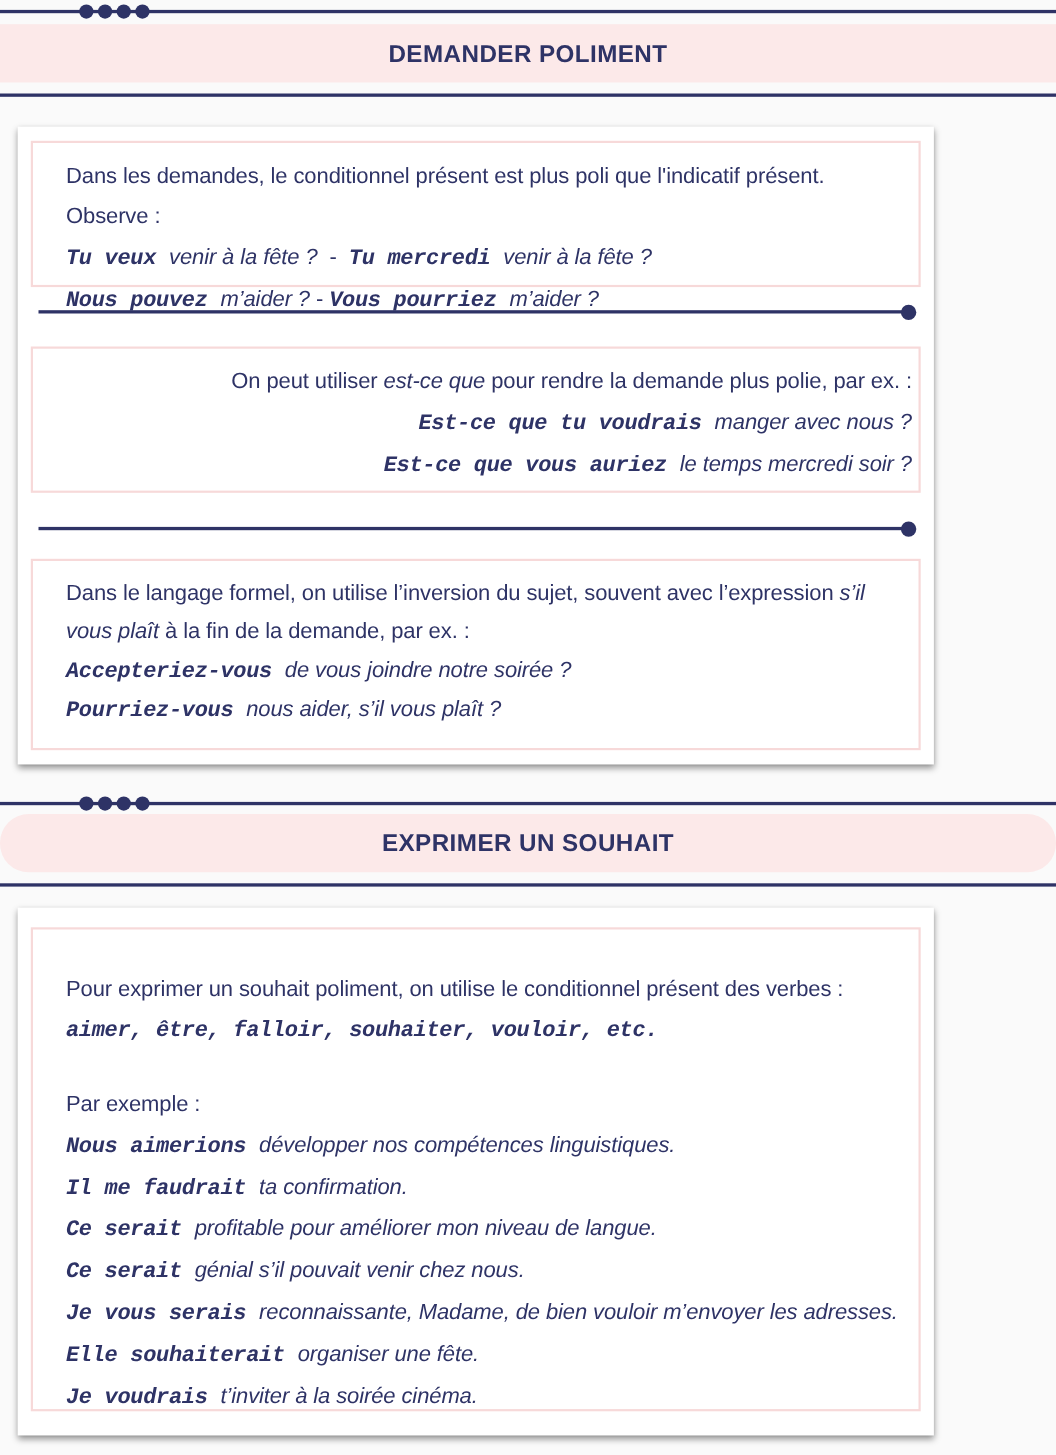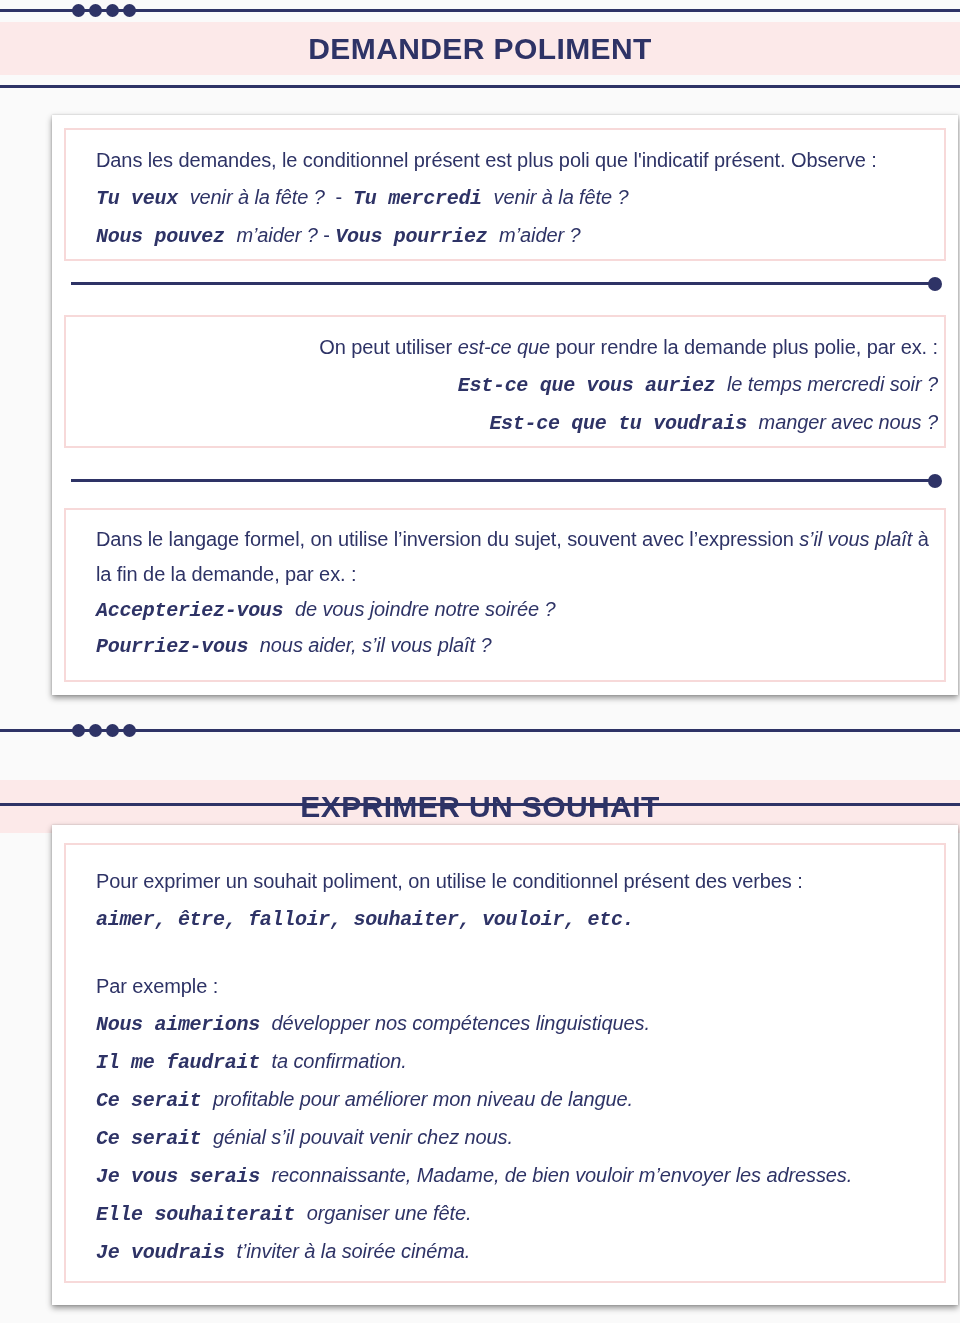--- a/index.html
+++ b/index.html
@@ -18,44 +18,43 @@
     font-size:20px;letter-spacing:-0.1px;
   }
   .hrule{position:absolute;left:0;width:960px;height:3px;background:var(--navy);}
   .dots{position:absolute;left:72px;display:flex;gap:4px;z-index:3;}
   .dot{width:13px;height:13px;border-radius:50%;background:var(--navy);}
   .banner{
     position:absolute;left:0;width:960px;height:53px;background:var(--banner-pink);
     display:flex;align-items:center;justify-content:center;
   }
   .banner-title{
-    margin:0;font-size:30px;font-weight:700;letter-spacing:0.4px;color:var(--navy);
+    margin:0;font-size:22px;font-weight:700;letter-spacing:0.4px;color:var(--navy);
   }
   .panel{
-    position:absolute;left:16px;width:906px;background:var(--panel-bg);
+    position:absolute;left:16px;width:833px;background:var(--panel-bg);
     box-shadow:0 3px 6px rgba(0,0,0,0.42), 0 0 2px rgba(0,0,0,0.18);
-    margin-left:36px;
   }
   .pinkbox{
     position:absolute;left:12px;right:12px;
     border:2px solid var(--box-border);background:var(--panel-bg);
     padding:12px 6px 0 30px;line-height:37px;
   }
   .pinkbox.tight{line-height:35px;}
   .tline{margin:0;}
   .gap-top{margin-top:30px;}
   .inner-divider{position:absolute;left:19px;right:21px;height:3px;background:var(--navy);}
   .end-dot{
     position:absolute;right:-5px;top:-5.5px;width:14px;height:14px;
     border-radius:50%;background:var(--navy);
   }
   .st-i{font-style:italic;}
   .st-bi{font-style:italic;font-weight:700;letter-spacing:-0.3px;font-family:Liberation Mono, monospace;}
   
-  .pad22{padding-top:18px;}
+  .pad22{padding-top:36px;}
 </style>
 </head>
 <body>
 
 <div class="page">
 
   <div class="hrule" style="top:9px;"></div>
   <div class="dots" style="top:4px;">
     <span class="dot"></span>
     <span class="dot"></span>
@@ -74,22 +73,22 @@
       <p class="tline"><span class="st-bi">Tu veux </span><span class="st-i">venir à la fête ?</span><span> &nbsp;-&nbsp; </span><span class="st-bi">Tu mercredi </span><span class="st-i">venir à la fête ?</span></p>
       <p class="tline"><span class="st-bi">Nous pouvez </span><span class="st-i">m’aider ?</span><span> - </span><span class="st-bi">Vous pourriez </span><span class="st-i">m’aider ?</span></p>
     </div>
 
     <div class="inner-divider" style="top:167px;">
       <span class="end-dot"></span>
     </div>
 
     <div class="pinkbox" style="top:200px;height:133px;text-align:right;">
       <p class="tline"><span>On peut utiliser </span><span class="st-i">est-ce que</span><span> pour rendre la demande plus polie, par ex. :</span></p>
+      <p class="tline"><span class="st-bi">Est-ce que tu voudrais </span><span class="st-i">manger avec nous ?</span></p>
       <p class="tline"><span class="st-bi">Est-ce que vous auriez </span><span class="st-i">le temps mercredi soir ?</span></p>
-      <p class="tline"><span class="st-bi">Est-ce que tu voudrais </span><span class="st-i">manger avec nous ?</span></p>
     </div>
 
     <div class="inner-divider" style="top:364px;">
       <span class="end-dot"></span>
     </div>
 
     <div class="pinkbox tight" style="top:393px;height:174px;">
       <p class="tline"><span>Dans le langage formel, on utilise l’inversion du sujet, souvent avec l’expression </span><span class="st-i">s’il vous plaît</span><span> à la fin de la demande, par ex. :</span></p>
       <p class="tline"><span class="st-bi">Accepteriez-vous </span><span class="st-i">de vous joindre notre soirée ?</span></p>
       <p class="tline"><span class="st-bi">Pourriez-vous </span><span class="st-i">nous aider, s’il vous plaît ?</span></p>
@@ -97,21 +96,21 @@
 
   </div>
 
   <div class="hrule" style="top:729px;"></div>
   <div class="dots" style="top:724px;">
     <span class="dot"></span>
     <span class="dot"></span>
     <span class="dot"></span>
     <span class="dot"></span>
   </div>
-  <div class="banner" style="top:780px;">
+  <div class="banner" style="top:740px;border-radius:26px;">
     <h1 class="banner-title">EXPRIMER UN SOUHAIT</h1>
   </div>
   <div class="hrule" style="top:803px;"></div>
 
   <div class="panel" style="top:825px;height:480px;">
 
     <div class="pinkbox pad22" style="top:18px;height:440px;">
       <p class="tline"><span>Pour exprimer un souhait poliment, on utilise le conditionnel présent des verbes :</span></p>
       <p class="tline"><span class="st-bi">aimer, être, falloir, souhaiter, vouloir, etc.</span></p>
       <p class="tline gap-top"><span>Par exemple :</span></p>

